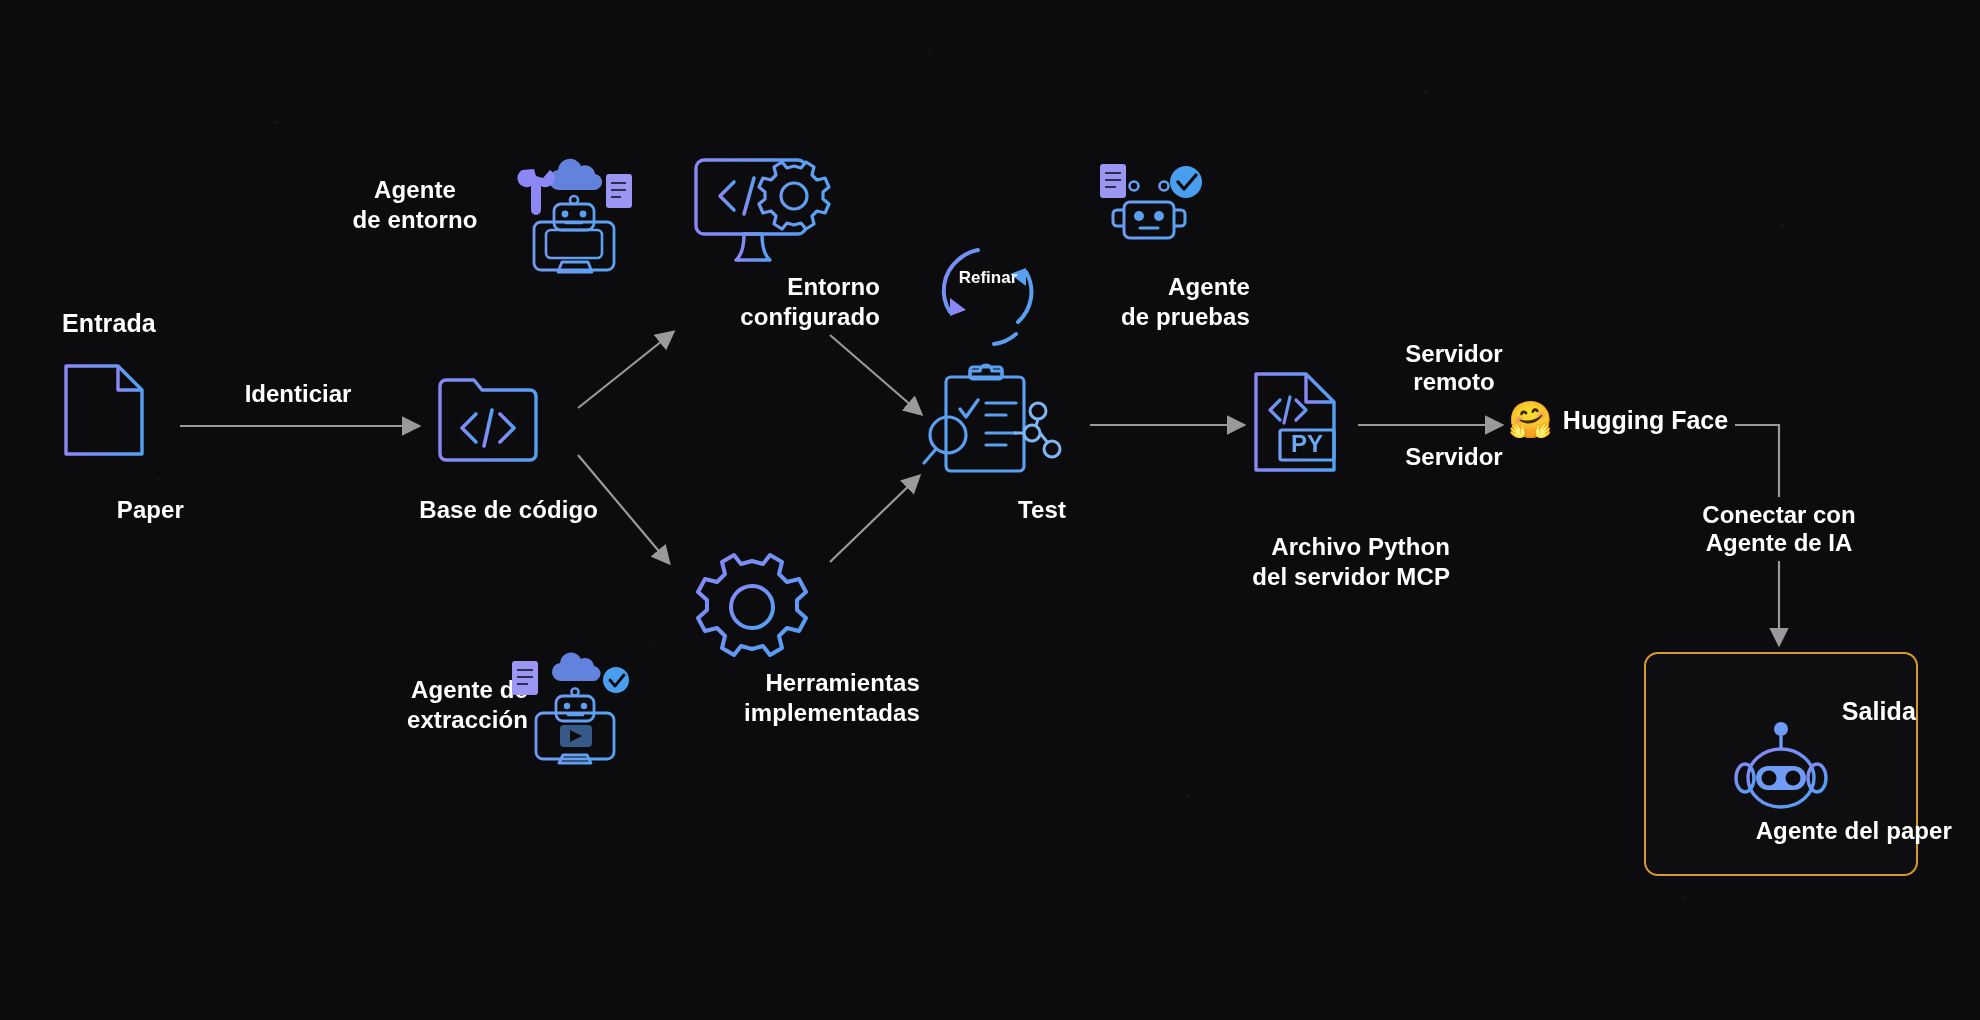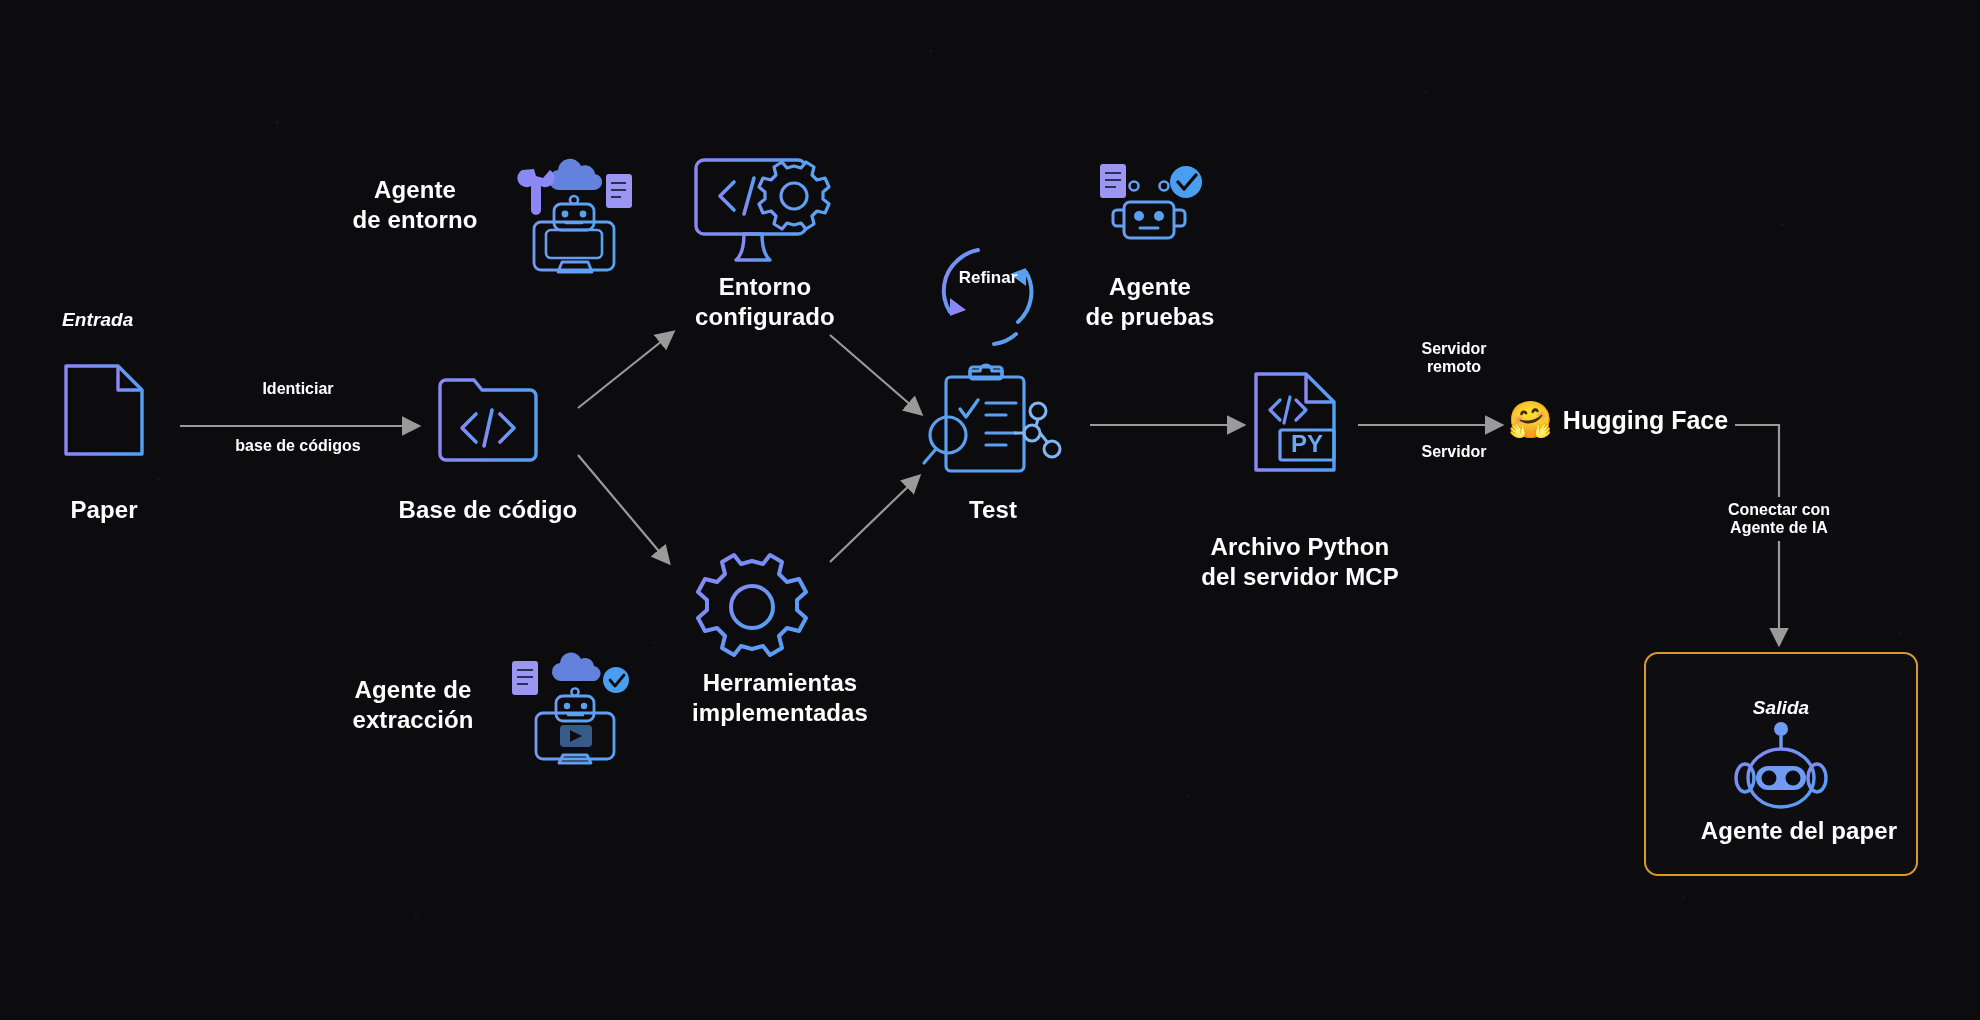--- a/index.html
+++ b/index.html
@@ -16,25 +16,25 @@
       radial-gradient(circle at 90% 22%, rgba(255,255,255,.05) 0 1px, transparent 2px),
       radial-gradient(circle at 8% 47%, rgba(255,255,255,.04) 0 1px, transparent 2px),
       radial-gradient(circle at 33% 63%, rgba(255,255,255,.035) 0 1px, transparent 2px),
       radial-gradient(circle at 60% 78%, rgba(255,255,255,.04) 0 1px, transparent 2px),
       radial-gradient(circle at 85% 88%, rgba(255,255,255,.045) 0 1px, transparent 2px),
       radial-gradient(circle at 21% 90%, rgba(255,255,255,.035) 0 1px, transparent 2px),
       radial-gradient(circle at 96% 62%, rgba(255,255,255,.04) 0 1px, transparent 2px),
       #0c0b0d;
   }
   .node{position:absolute;}
-  .lbl{position:absolute;text-align:center;line-height:1.26;
+  .lbl{position:absolute;text-align:right;line-height:1.26;
        font-weight:700;letter-spacing:.1px;white-space:pre-line;}
-  .lbl-xl{font-size:19px;font-style:italic;}
+  .lbl-xl{font-size:25px;}
   .lbl-lg{font-size:24px;}
-  .arrow-lbl{font-size:16px;font-weight:700;white-space:pre-line;text-align:center;}
+  .arrow-lbl{font-size:24px;font-weight:700;white-space:pre-line;text-align:center;}
   svg{display:block;overflow:visible;}
   .out-box{position:absolute;border:2px solid #d89a2a;border-radius:14px;
     background:rgba(255,255,255,.012);}
 </style>
 </head>
 <body>
 
 <div id="canvas">
 
   <svg class="node" style="left:0;top:0;width:1980px;height:1020px;">
@@ -81,21 +81,20 @@
       <path d="M56 4 V28 H80" fill="none" stroke="url(#gp)" stroke-width="3.4" stroke-linejoin="round"></path>
       <line x1="18" y1="40" x2="48" y2="40" stroke="url(#gp)" stroke-width="3.4" stroke-linecap="round"></line>
       <line x1="18" y1="56" x2="66" y2="56" stroke="url(#gp)" stroke-width="3.4" stroke-linecap="round"></line>
       <line x1="18" y1="70" x2="66" y2="70" stroke="url(#gp)" stroke-width="3.4" stroke-linecap="round"></line>
       <line x1="18" y1="84" x2="66" y2="84" stroke="url(#gp)" stroke-width="3.4" stroke-linecap="round"></line>
     </svg>
   </div>
   <div class="lbl lbl-lg" style="left:24px;top:495px;width:160px;">Paper</div>
 
   <div class="arrow-lbl" style="position:absolute;left:148px;top:380px;width:300px;">Identiciar</div>
-  <div class="arrow-lbl" style="position:absolute;left:148px;top:437px;width:300px;">base de códigos</div>
 
   <div class="node" style="left:436px;top:372px;">
     <svg width="104" height="92" viewBox="0 0 104 92">
       <path d="M4 14 a6 6 0 0 1 6-6 H38 l8 10 H94 a6 6 0 0 1 6 6 V82 a6 6 0 0 1-6 6 H10 a6 6 0 0 1-6-6 Z" fill="none" stroke="url(#gp)" stroke-width="3.4" stroke-linejoin="round"></path>
       <path d="M40 42 L26 56 L40 70" fill="none" stroke="url(#gp)" stroke-width="3.6" stroke-linecap="round" stroke-linejoin="round"></path>
       <path d="M64 42 L78 56 L64 70" fill="none" stroke="url(#gp)" stroke-width="3.6" stroke-linecap="round" stroke-linejoin="round"></path>
       <line x1="56" y1="38" x2="48" y2="74" stroke="url(#gp)" stroke-width="3.6" stroke-linecap="round"></line>
     </svg>
   </div>
   <div class="lbl lbl-lg" style="left:378px;top:495px;width:220px;">Base de código</div>

